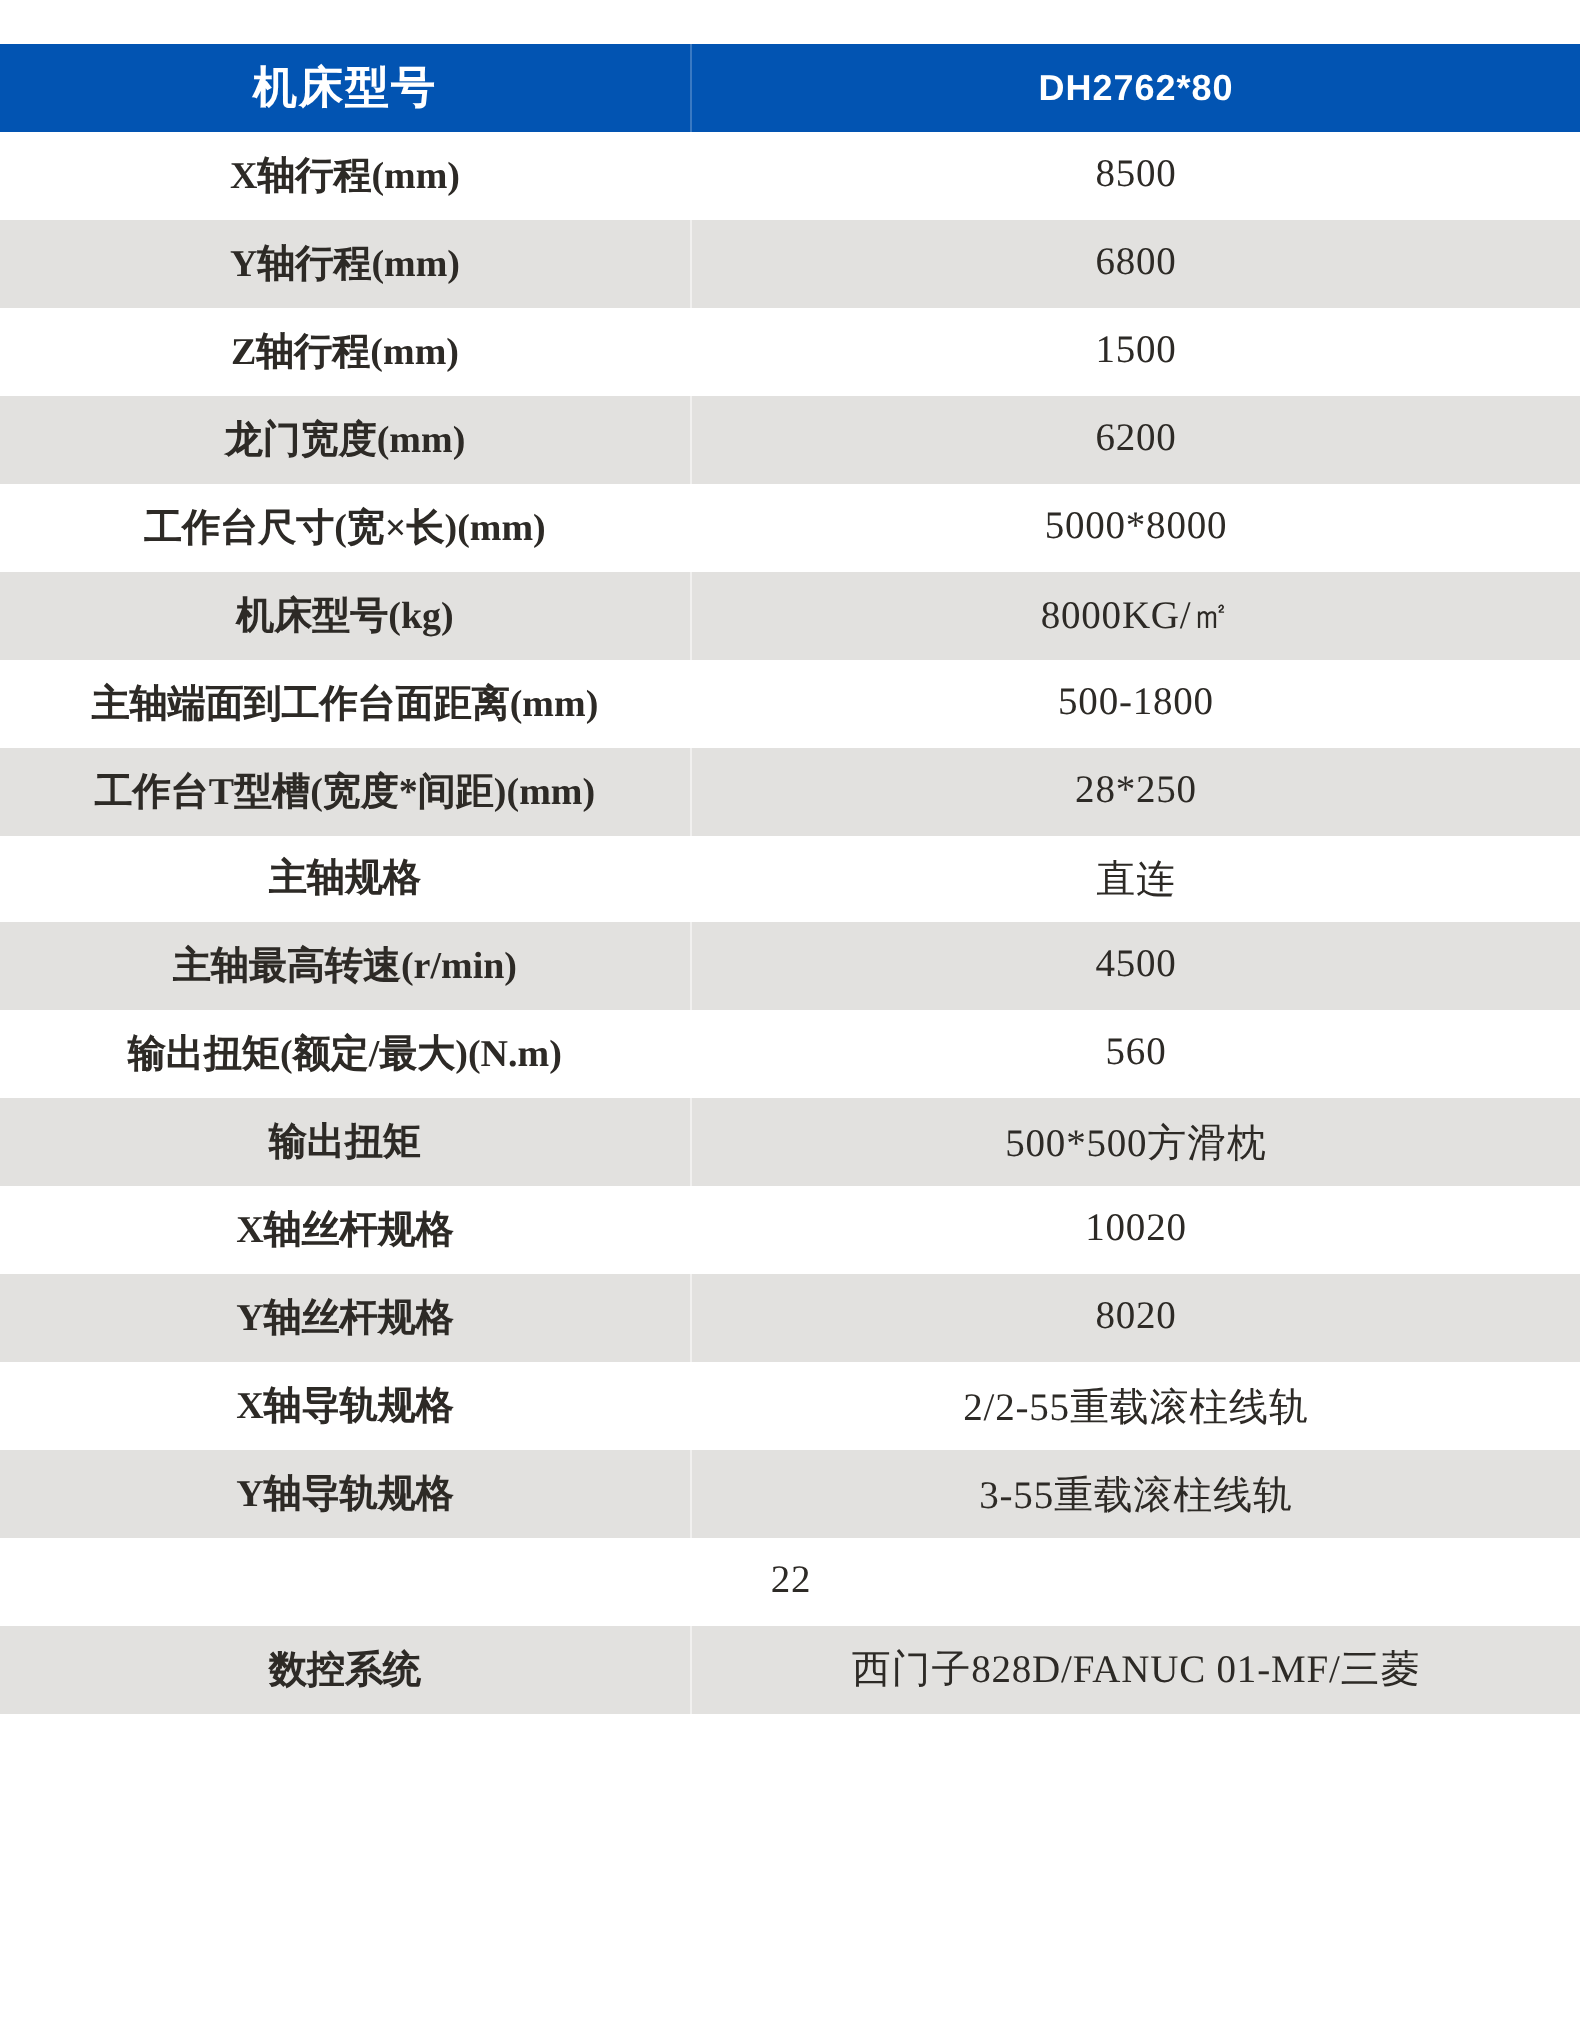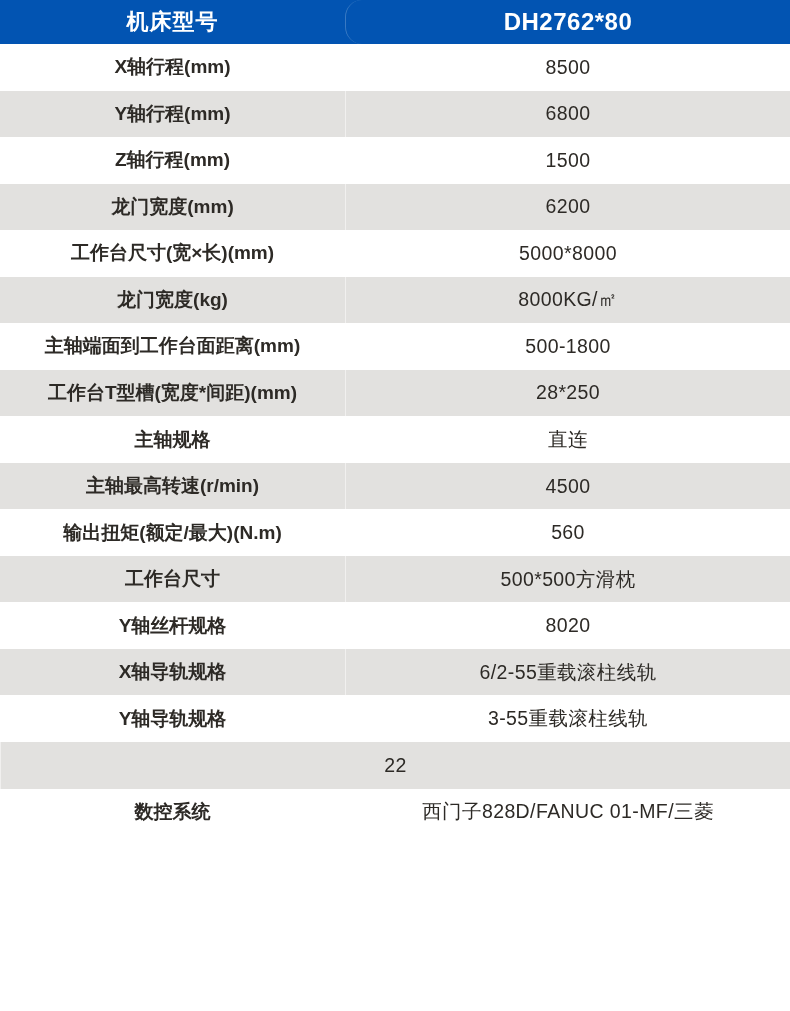--- a/index.html
+++ b/index.html
@@ -8,49 +8,50 @@
     background: #ffffff;
     font-family: "Liberation Sans", sans-serif;
   }
   .spec-table {
     width: 790px;
     height: 835px;
     display: flex;
     flex-direction: column;
     overflow: hidden;
     background: var(--row-bg, #ffffff);
+    margin-top: 22px;
   }
   .header-row {
     height: 44px;
     flex: 0 0 44px;
     display: flex;
     background: var(--header-bg, #0254b2);
     color: var(--header-text, #ffffff);
     font-weight: bold;
   }
   .header-row .label-cell {
     font-size: 22px;
     letter-spacing: 1px;
   }
   .header-row .value-cell {
-    font-size: 24px;
+    font-size: 18px;
     letter-spacing: 0.5px;
     border-left: 1px solid rgba(255,255,255,0.22);
-    border-radius: 17px;
   }
   .rows {
     flex: 1 1 auto;
     display: flex;
     flex-direction: column;
   }
   .row {
     flex: 1 1 0;
     display: flex;
     background: var(--row-bg, #ffffff);
     color: var(--text, #2d2a26);
+    font-family: Liberation Serif, serif;
   }
   .row:nth-child(even) {
     background: var(--row-alt-bg, #e2e1df);
   }
   .row:nth-child(even) .value-cell {
     border-left: 1px solid rgba(255,255,255,0.5);
   }
   .row:nth-child(odd) .value-cell {
     border-left: 1px solid transparent;
   }
@@ -105,21 +106,21 @@
     <div class="cell label-cell">龙门宽度(mm)</div>
     <div class="cell value-cell">6200</div>
   </div>
 
   <div class="row">
     <div class="cell label-cell">工作台尺寸(宽×长)(mm)</div>
     <div class="cell value-cell">5000*8000</div>
   </div>
 
   <div class="row">
-    <div class="cell label-cell">龙门宽度(kg)</div>
+    <div class="cell label-cell">机床型号(kg)</div>
     <div class="cell value-cell">8000KG/㎡</div>
   </div>
 
   <div class="row">
     <div class="cell label-cell">主轴端面到工作台面距离(mm)</div>
     <div class="cell value-cell">500-1800</div>
   </div>
 
   <div class="row">
     <div class="cell label-cell">工作台T型槽(宽度*间距)(mm)</div>
@@ -135,34 +136,38 @@
     <div class="cell label-cell">主轴最高转速(r/min)</div>
     <div class="cell value-cell">4500</div>
   </div>
 
   <div class="row">
     <div class="cell label-cell">输出扭矩(额定/最大)(N.m)</div>
     <div class="cell value-cell">560</div>
   </div>
 
   <div class="row">
-    <div class="cell label-cell">工作台尺寸</div>
+    <div class="cell label-cell">输出扭矩</div>
     <div class="cell value-cell">500*500方滑枕</div>
   </div>
 
+  <div class="row">
+    <div class="cell label-cell">X轴丝杆规格</div>
+    <div class="cell value-cell">10020</div>
+  </div>
 
   <div class="row">
     <div class="cell label-cell">Y轴丝杆规格</div>
     <div class="cell value-cell">8020</div>
   </div>
 
 
   <div class="row">
     <div class="cell label-cell">X轴导轨规格</div>
-    <div class="cell value-cell">6/2-55重载滚柱线轨</div>
+    <div class="cell value-cell">2/2-55重载滚柱线轨</div>
   </div>
 
   <div class="row">
     <div class="cell label-cell">Y轴导轨规格</div>
     <div class="cell value-cell">3-55重载滚柱线轨</div>
   </div>
 
   <div class="row">
     <div class="cell value-cell">22</div>
   </div>

